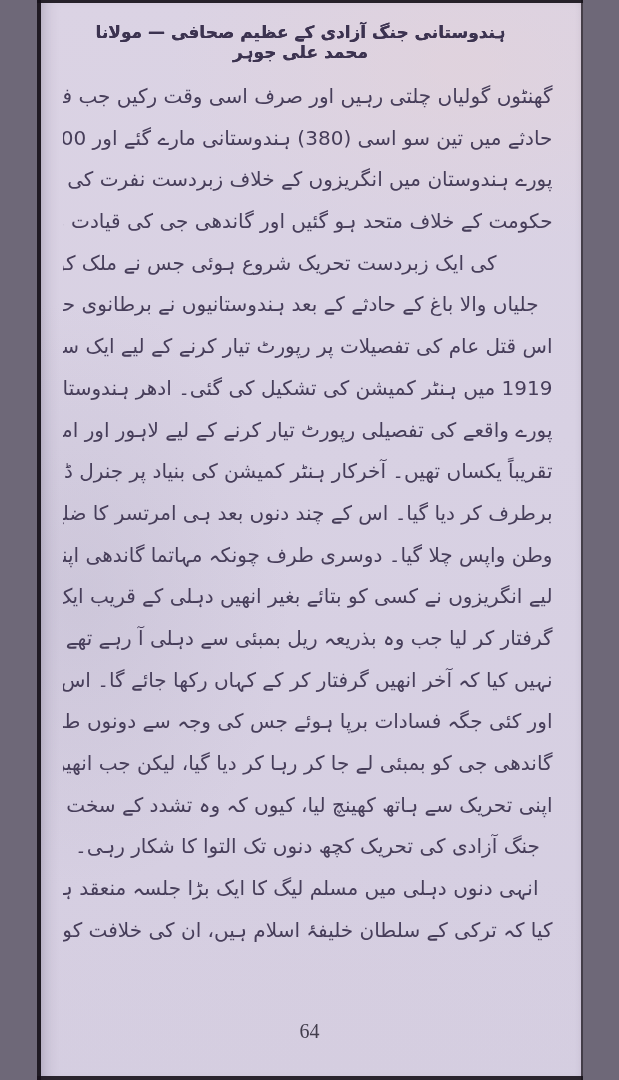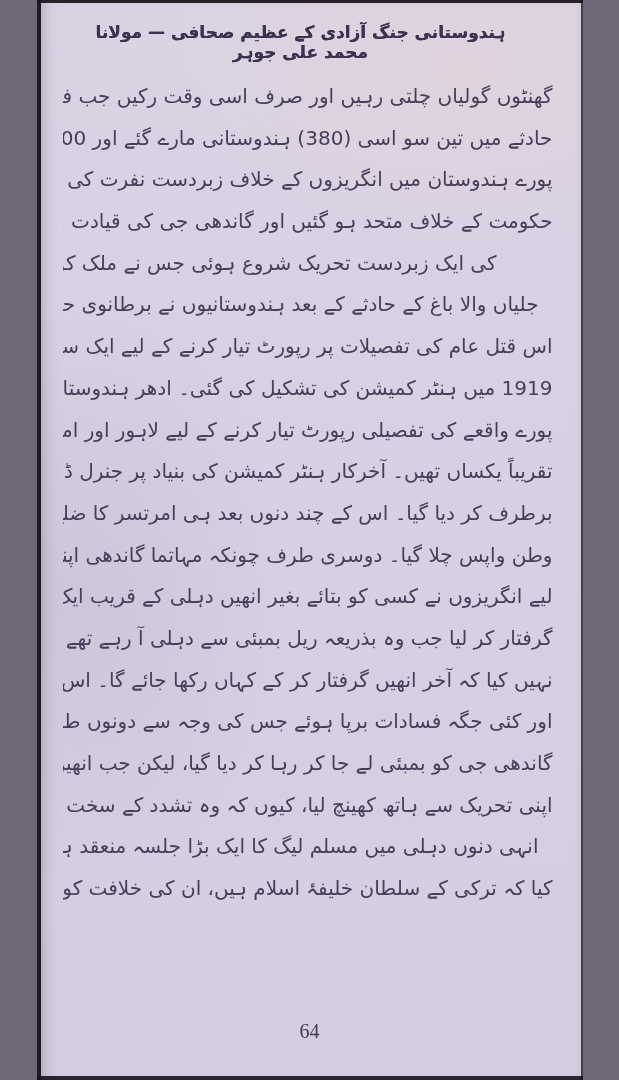--- a/index.html
+++ b/index.html
@@ -90,19 +90,20 @@
     <div class="line">پورے واقعے کی تفصیلی رپورٹ تیار کرنے کے لیے لاہور اور امرتسر بھیجا گیا۔ ان دونوں کی رپورٹ</div>
     <div class="line">تقریباً یکساں تھیں۔ آخرکار ہنٹر کمیشن کی بنیاد پر جنرل ڈائر کو اس کی سزا ملی اور اسے ملازمت سے</div>
     <div class="line">برطرف کر دیا گیا۔ اس کے چند دنوں بعد ہی امرتسر کا ضلع کلکٹر سر مائیکل اوڈائر بھی ریٹائر ہو کر اپنے</div>
     <div class="line">وطن واپس چلا گیا۔ دوسری طرف چونکہ مہاتما گاندھی اپنی تحریک زور شور سے چلا رہے تھے، اس</div>
     <div class="line">لیے انگریزوں نے کسی کو بتائے بغیر انھیں دہلی کے قریب ایک چھوٹے سے اسٹیشن پر اس وقت</div>
     <div class="line">گرفتار کر لیا جب وہ بذریعہ ریل بمبئی سے دہلی آ رہے تھے۔ حکومت نے اس بات کا بھی اعلان</div>
     <div class="line">نہیں کیا کہ آخر انھیں گرفتار کر کے کہاں رکھا جائے گا۔ اس سے پورے ہندوستانی مشتعل ہو گئے</div>
     <div class="line">اور کئی جگہ فسادات برپا ہوئے جس کی وجہ سے دونوں طرف کئی لوگ جاں بحق ہوئے۔ بعد میں</div>
     <div class="line">گاندھی جی کو بمبئی لے جا کر رہا کر دیا گیا، لیکن جب انھیں تشدد کے واقعات کا پتہ چلا تو انھوں نے</div>
     <div class="line">اپنی تحریک سے ہاتھ کھینچ لیا، کیوں کہ وہ تشدد کے سخت مخالف تھے۔ گاندھی جی کے اس فعل سے</div>
+    <div class="line p-last center">جنگ آزادی کی تحریک کچھ دنوں تک التوا کا شکار رہی۔</div>
     <div class="line p-first">انہی دنوں دہلی میں مسلم لیگ کا ایک بڑا جلسہ منعقد ہوا جس میں ڈاکٹر انصاری نے یہ اعلان</div>
     <div class="line">کیا کہ ترکی کے سلطان خلیفۂ اسلام ہیں، ان کی خلافت کو قائم رکھنا چاہیے اور پہلی جنگ عظیم کے</div>
   </div>
 
   <div class="page-number">64</div>
 
 </div>
 
 </body></html>

